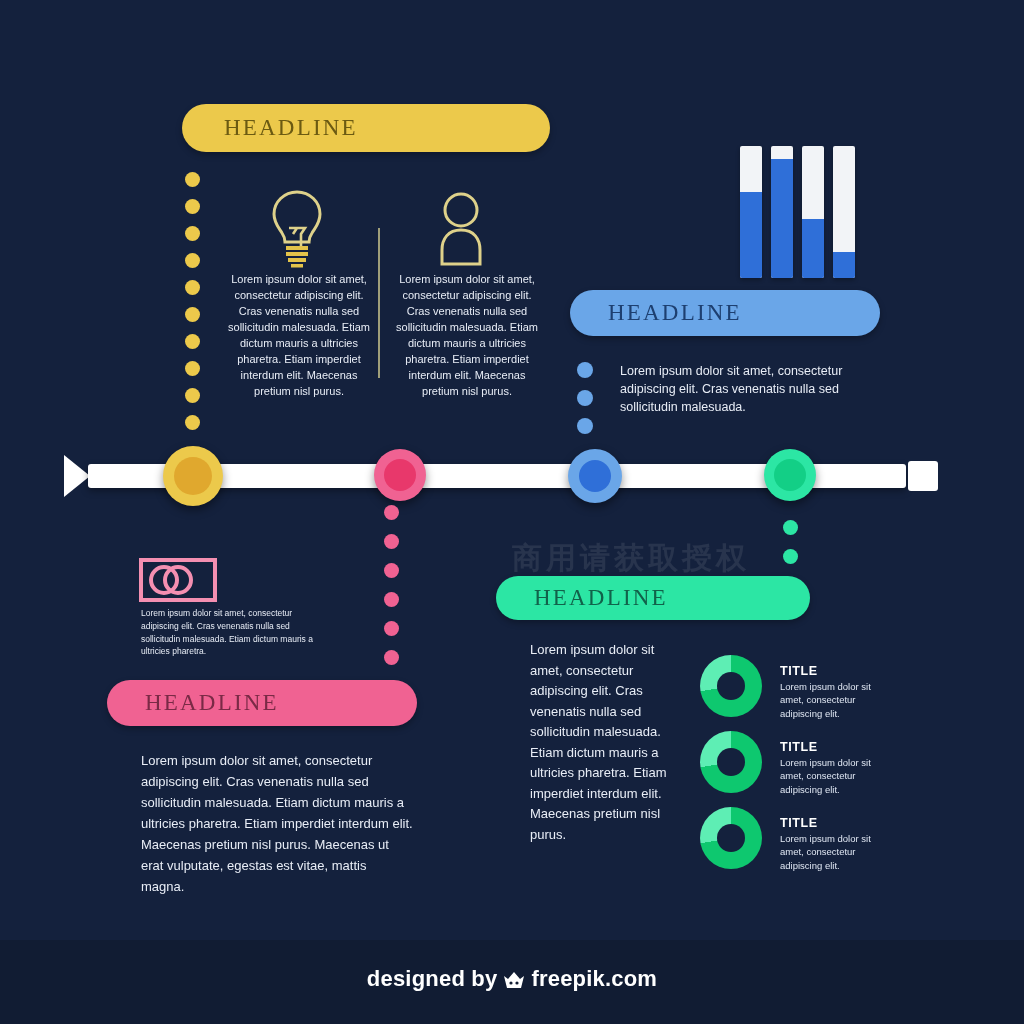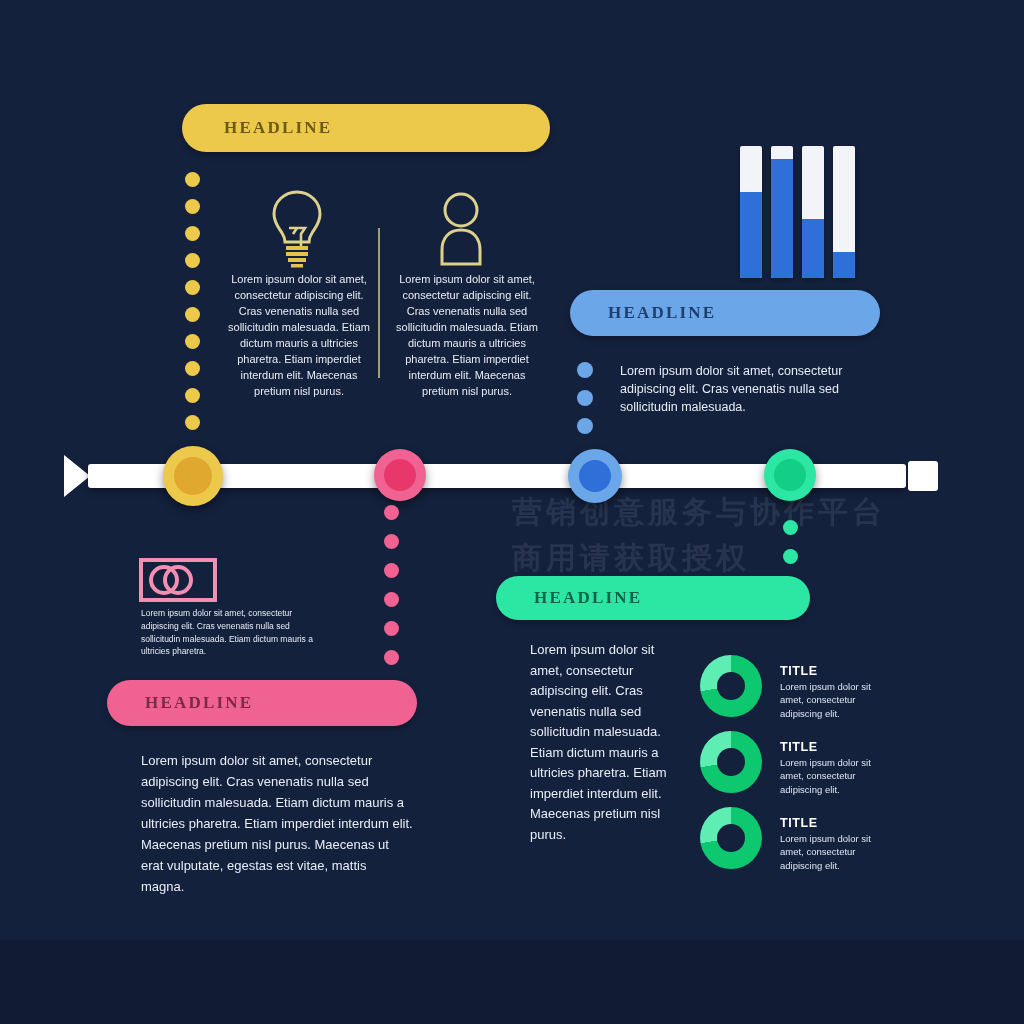--- a/index.html
+++ b/index.html
@@ -14,23 +14,23 @@
 
   
   .pill{
     position:absolute;
     border-radius:999px;
     display:flex;align-items:center;
     box-shadow:0 3px 6px rgba(0,0,0,.28);
   }
   .pill .pill-label{
     font-family:"Liberation Serif", serif;
-    font-weight:700;
+    font-weight:400;
     letter-spacing:2.2px;
-    font-size:17px;
+    font-size:23px;
   }
 
   
   .copy{position:absolute;color:#e8edf6;line-height:1.45;}
   .copy.small{font-size:11px;}
   .copy.mid{font-size:12.5px;}
   .copy.big{font-size:13px;}
   .center{text-align:center;}
 
   
@@ -93,21 +93,20 @@
   #footer-credit{position:absolute;left:0;top:966px;width:1024px;text-align:center;
      color:#ffffff;font-size:22px;font-weight:700;letter-spacing:.2px;}
   #footer-credit .crown{display:inline-block;vertical-align:-3px;margin:0 5px;}
 </style>
 </head>
 <body>
 
 <div class="stage">
 
   <div id="watermark">
-    <div class="wm-cn" style="left:512px;top:492px;font-size:30px;">营销创意服务与协作平台</div>
     <div class="wm-cn" style="left:512px;top:538px;font-size:30px;">商用请获取授权</div>
   </div>
 
   <div class="pill" id="pill-yellow" style="left:182px;top:104px;width:368px;height:48px;background:#ecc94b;">
     <span class="pill-label" style="margin-left:42px;color:#6b5a12;">HEADLINE</span>
   </div>
 
   <div class="dots" id="dots-yellow" style="left:185px;top:172px;gap:12px;">
     <i style="width:15px;height:15px;background:#ecc94b;"></i>
     <i style="width:15px;height:15px;background:#ecc94b;"></i>
@@ -233,14 +232,23 @@
        background:conic-gradient(#0ec86f 0deg 260deg, #5eeeb4 260deg 360deg);"></div>
   <div class="donut-title" style="left:780px;top:740px;">TITLE</div>
   <div class="donut-copy" style="left:780px;top:756px;">Lorem ipsum dolor sit amet, consectetur adipiscing elit.</div>
 
   <div class="donut" style="left:700px;top:807px;
        background:conic-gradient(#0ec86f 0deg 260deg, #5eeeb4 260deg 360deg);"></div>
   <div class="donut-title" style="left:780px;top:816px;">TITLE</div>
   <div class="donut-copy" style="left:780px;top:832px;">Lorem ipsum dolor sit amet, consectetur adipiscing elit.</div>
 
   <div id="footer-band"></div>
+  <div id="footer-credit">
+    <span>designed by</span><span class="crown">
+      <svg width="24" height="20" viewBox="0 0 24 20">
+        <path d="M2 7l4 3 6-7 6 7 4-3-3 12H5L2 7z" fill="#ffffff"></path>
+        <circle cx="9" cy="14" r="1.6" fill="#111c33"></circle>
+        <circle cx="15" cy="14" r="1.6" fill="#111c33"></circle>
+      </svg>
+    </span><span>freepik.com</span>
+  </div>
 
 </div>
 
 </body></html>

